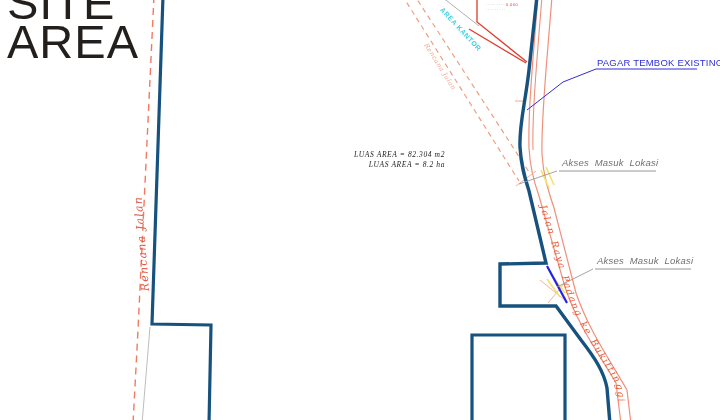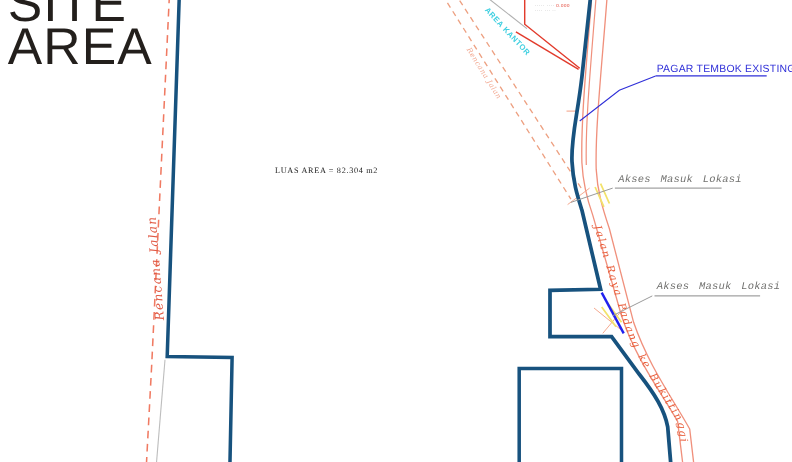--- a/index.html
+++ b/index.html
@@ -8,27 +8,27 @@
   #stage{position:absolute;inset:0;width:720px;height:420px;}
   svg{position:absolute;left:0;top:0;}
 
   .abs{position:absolute;}
 
   .title{left:7px;color:#231f1c;font-size:47px;letter-spacing:1px;
          font-family:"Liberation Sans",sans-serif;line-height:1;white-space:nowrap;}
   .title.l1{top:-21px;}
   .title.l2{top:18px;}
 
-  .area-note{left:250px;top:150px;width:195px;text-align:left;
-             font-family:"Liberation Serif",serif;
+  .area-note{left:250px;top:150px;width:195px;text-align:right;
+             font-family:"Liberation Serif",serif;font-style:italic;
              font-size:7.5px;line-height:10px;color:#1c1c1c;letter-spacing:.6px;white-space:nowrap;}
 
   .pagar{left:597px;top:57px;color:#2f2fd8;font-size:9.5px;letter-spacing:.2px;white-space:nowrap;}
 
-  .akses{font-family:Liberation Mono, monospace;font-style:italic;color:#70706e;
+  .akses{font-family:Liberation Sans, sans-serif;font-style:italic;color:#70706e;
          font-size:9.5px;letter-spacing:.2px;word-spacing:3px;white-space:nowrap;}
   .akses1{left:562px;top:157px;}
   .akses2{left:597px;top:255px;}
 
   .cyan{left:444px;top:6px;color:#3ecfe0;font-size:7px;font-weight:bold;
         letter-spacing:.5px;transform:rotate(47deg);transform-origin:left top;white-space:nowrap;}
 
   .tiny{left:486px;top:3px;width:46px;font-size:4px;line-height:4.5px;
         color:#9a9a9a;letter-spacing:.5px;white-space:nowrap;}
   .tiny .red{color:#e03a2c;}
@@ -94,20 +94,21 @@
     <text class="sidetext">
       <textPath href="#sideroadpath" startOffset="0">Rencana Jalan</textPath>
     </text>
   </svg>
 
   <div class="abs title l1">SITE</div>
   <div class="abs title l2">AREA</div>
 
   <div class="abs area-note">
     <div>LUAS AREA = 82.304 m2</div>
+    <div>LUAS AREA = 8.2 ha</div>
   </div>
 
   <div class="abs pagar">PAGAR TEMBOK EXISTING</div>
   <div class="abs akses akses1">Akses Masuk Lokasi</div>
   <div class="abs akses akses2">Akses Masuk Lokasi</div>
   <div class="abs cyan">AREA KANTOR</div>
 
   <div class="abs tiny">
     <div><span>····· ····</span> <span class="red">0.000</span></div>
     <div>···· ··· ··</div>

